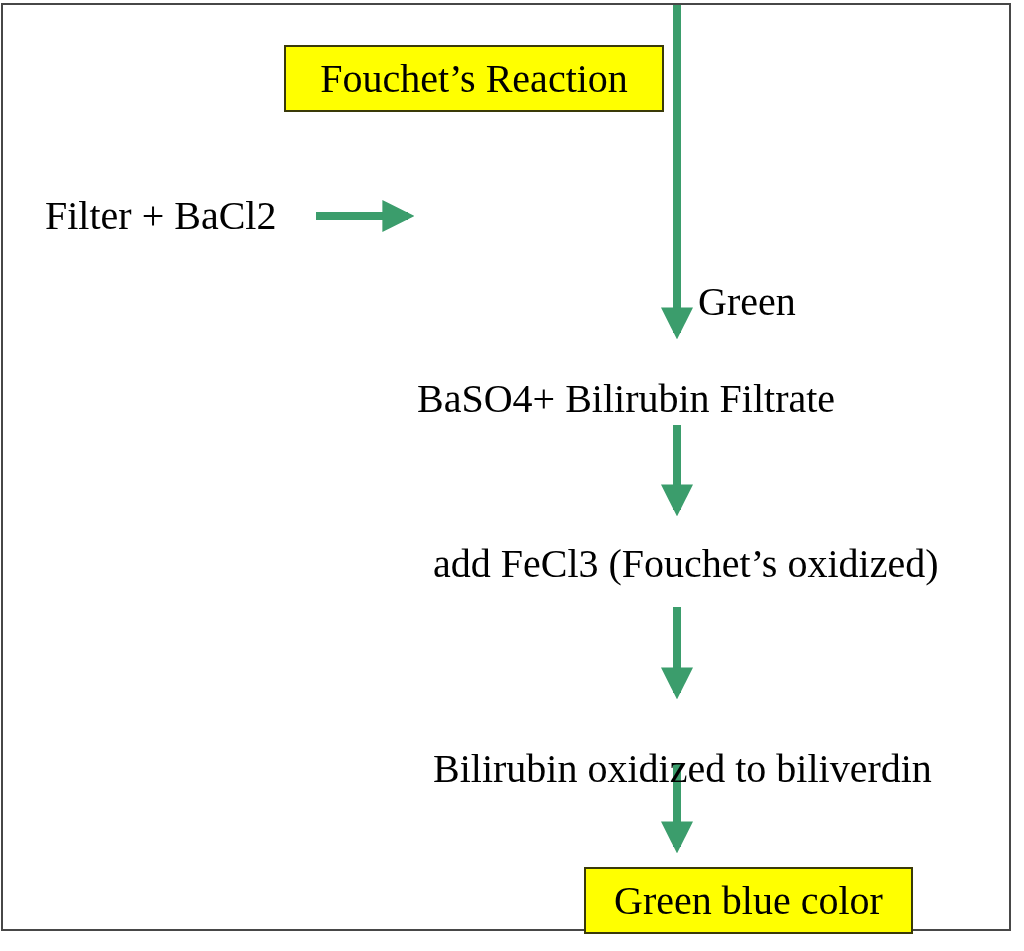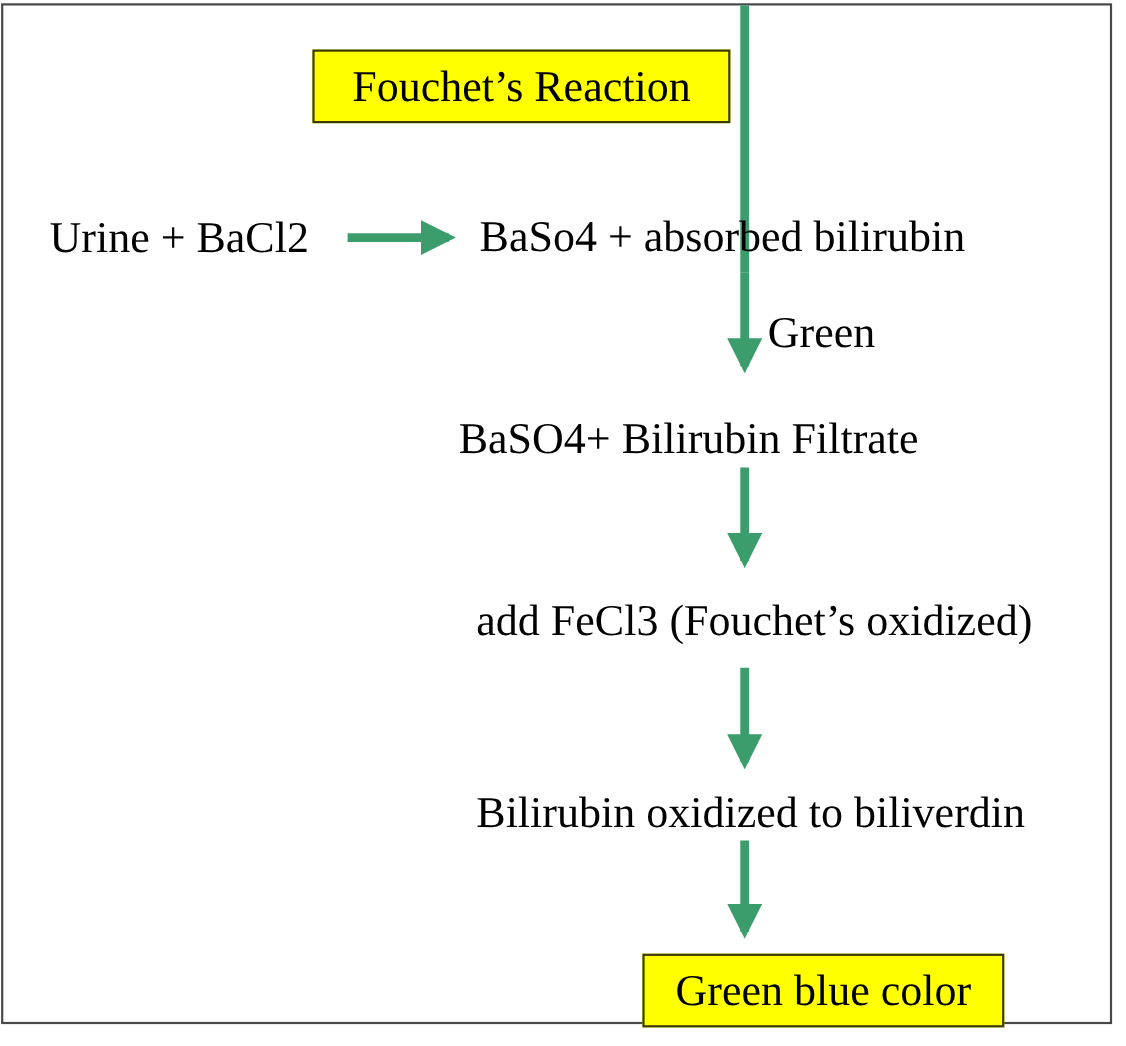--- a/index.html
+++ b/index.html
@@ -25,21 +25,21 @@
     display:flex;align-items:center;justify-content:center;
     font-size:40px;white-space:nowrap;color:var(--text-color);
   }
   #title-box{left:281px;top:40px;width:380px;height:67px;}
   #result-box{left:581px;top:862px;width:329px;height:67px;justify-content:center;}
   #reactants{left:42px;top:188px;}
   #step1{left:433px;top:187px;}
   #arrow1-label{left:695px;top:274px;}
   #step2{left:414px;top:371px;}
   #step3{left:430px;top:536px;}
-  #step4{left:430px;top:711px;}
+  #step4{left:430px;top:741px;}
   svg.arrows{position:absolute;left:0;top:0;width:1024px;height:951px;pointer-events:none;color:var(--arrow-green);}
   svg.arrows line{stroke:var(--arrow-green);stroke-width:8;}
 </style>
 </head>
 <body>
 
 <div class="frame">
 
   <svg class="arrows" viewBox="0 0 1024 951" aria-hidden="true">
     <defs>
@@ -55,23 +55,22 @@
     <line x1="674" y1="243" x2="674" y2="328" marker-end="url(#ah)"></line>
     <line x1="674" y1="420" x2="674" y2="505" marker-end="url(#ah)"></line>
     <line x1="674" y1="602" x2="674" y2="688" marker-end="url(#ah)"></line>
     <line x1="674" y1="759" x2="674" y2="842" marker-end="url(#ah)"></line>
   </svg>
 
   <div id="title-box" class="yellow-box">
     <span>Fouchet’s Reaction</span>
   </div>
 
-  <div id="reactants" class="node-text">Urine + BaCl2</div>
+  <div id="reactants" class="node-text">Filter + BaCl2</div>
 
-  <div id="step1" class="node-text">BaSo4 + absorbed bilirubin</div>
 
   <div id="arrow1-label" class="node-text">Green</div>
 
   <div id="step2" class="node-text">BaSO4+ Bilirubin Filtrate</div>
 
   <div id="step3" class="node-text">add FeCl3 (Fouchet’s oxidized)</div>
 
   <div id="step4" class="node-text">Bilirubin oxidized to biliverdin</div>
 
   <div id="result-box" class="yellow-box">

